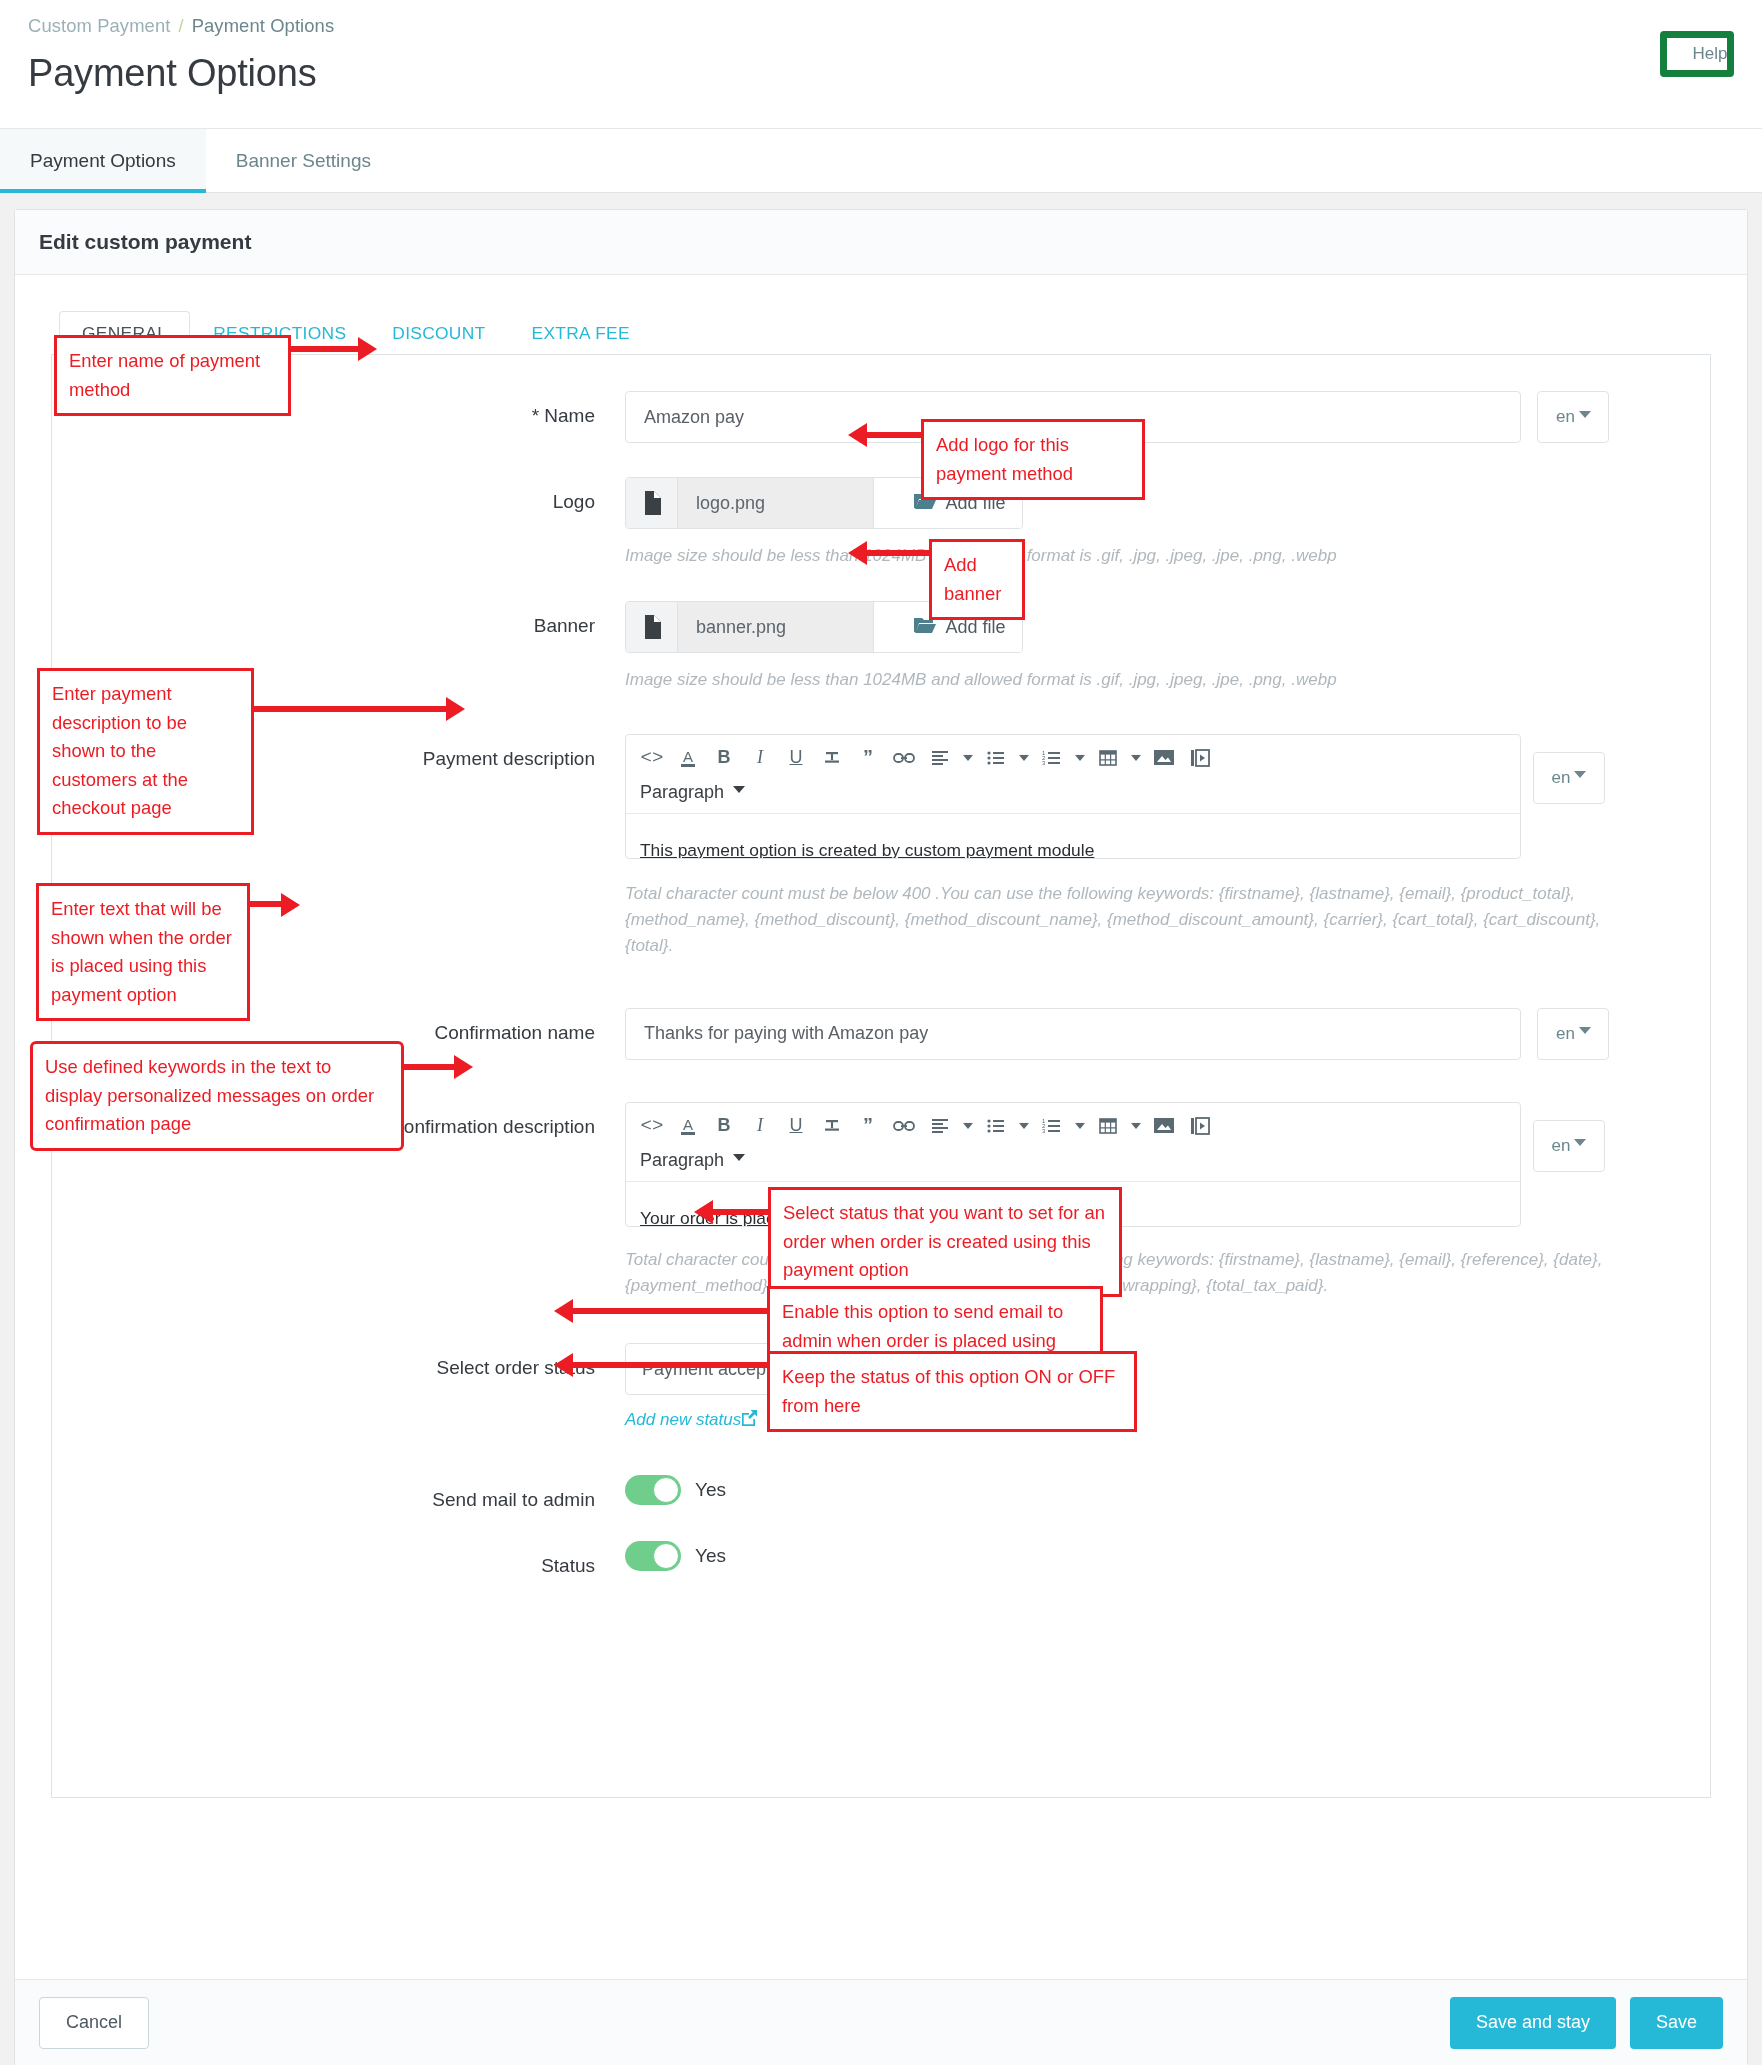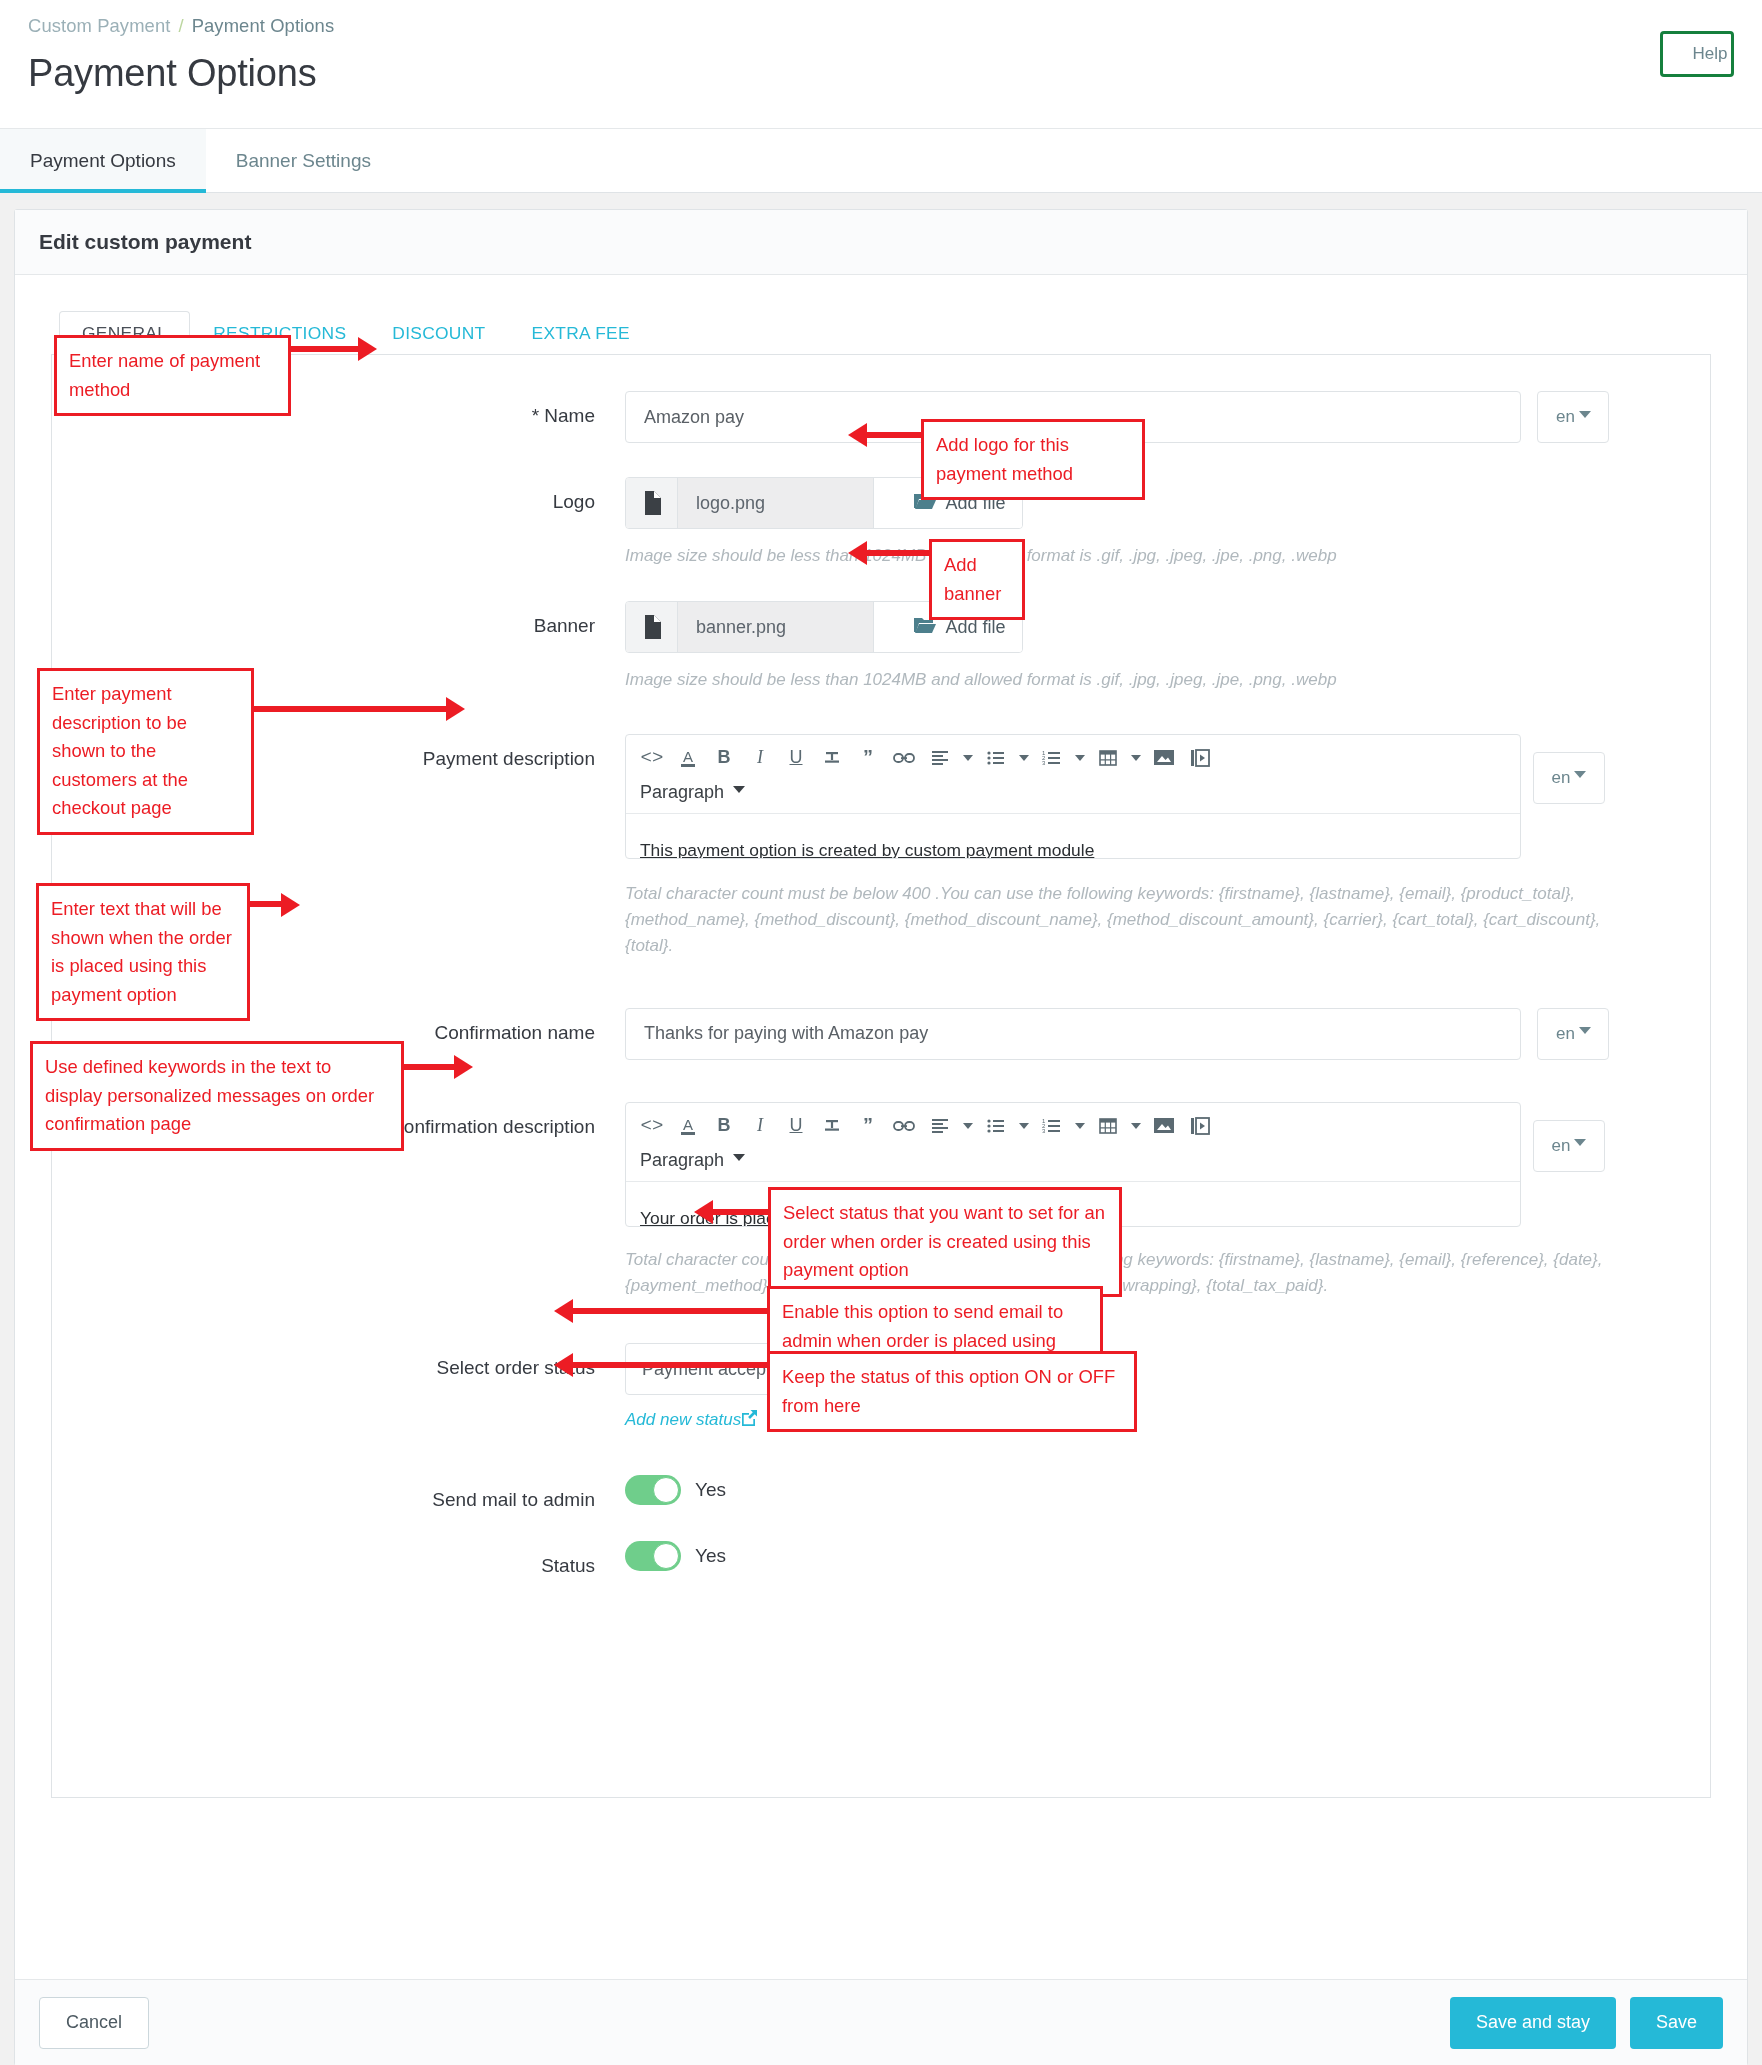--- a/index.html
+++ b/index.html
@@ -38,21 +38,21 @@
     color: #363a41;
     margin: 14px 0 0 0;
     letter-spacing: -0.2px;
   }
   .help-button {
     position: absolute;
     right: 28px;
     top: 31px;
     width: 74px;
     height: 46px;
-    border: 3px solid #15803d;
+    border: 7px solid #15803d;
     border-radius: 4px;
     background: #fff;
     color: #6c868e;
     font-size: 17px;
     font-family: "Liberation Sans", sans-serif;
     cursor: pointer;
     display: flex;
     align-items: center;
     justify-content: center;
     padding-left: 32px;
@@ -846,21 +846,21 @@
   <div class="arrow-head ah-left" style="left:848px; top:541px;"></div>
 
   <div class="anno" style="left:37px; top:668px; width:217px;">Enter payment description to be shown to the customers at the checkout page</div>
   <div class="arrow" style="left:254px; top:706px; width:194px;"></div>
   <div class="arrow-head ah-right" style="left:446px; top:697px;"></div>
 
   <div class="anno" style="left:36px; top:883px; width:214px;">Enter text that will be shown when the order is placed using this payment option</div>
   <div class="arrow" style="left:250px; top:901px; width:33px;"></div>
   <div class="arrow-head ah-right" style="left:281px; top:893px;"></div>
 
-  <div class="anno" style="left:30px; top:1041px; width:374px;">Use defined keywords in the text to display personalized messages on order confirmation page</div>
+  <div class="anno" style="left:30px; top:1041px; width:374px;border-radius:6px;">Use defined keywords in the text to display personalized messages on order confirmation page</div>
   <div class="arrow" style="left:404px; top:1064px; width:52px;"></div>
   <div class="arrow-head ah-right" style="left:454px; top:1055px;"></div>
 
   <div class="anno" style="left:768px; top:1187px; width:354px;">Select status that you want to set for an order when order is created using this payment option</div>
   <div class="arrow" style="left:712px; top:1209px; width:58px;"></div>
   <div class="arrow-head ah-left" style="left:694px; top:1200px;"></div>
 
   <div class="anno" style="left:767px; top:1286px; width:336px;">Enable this option to send email to admin when order is placed using this payment option</div>
   <div class="arrow" style="left:573px; top:1308px; width:195px;"></div>
   <div class="arrow-head ah-left" style="left:554px; top:1299px;"></div>

